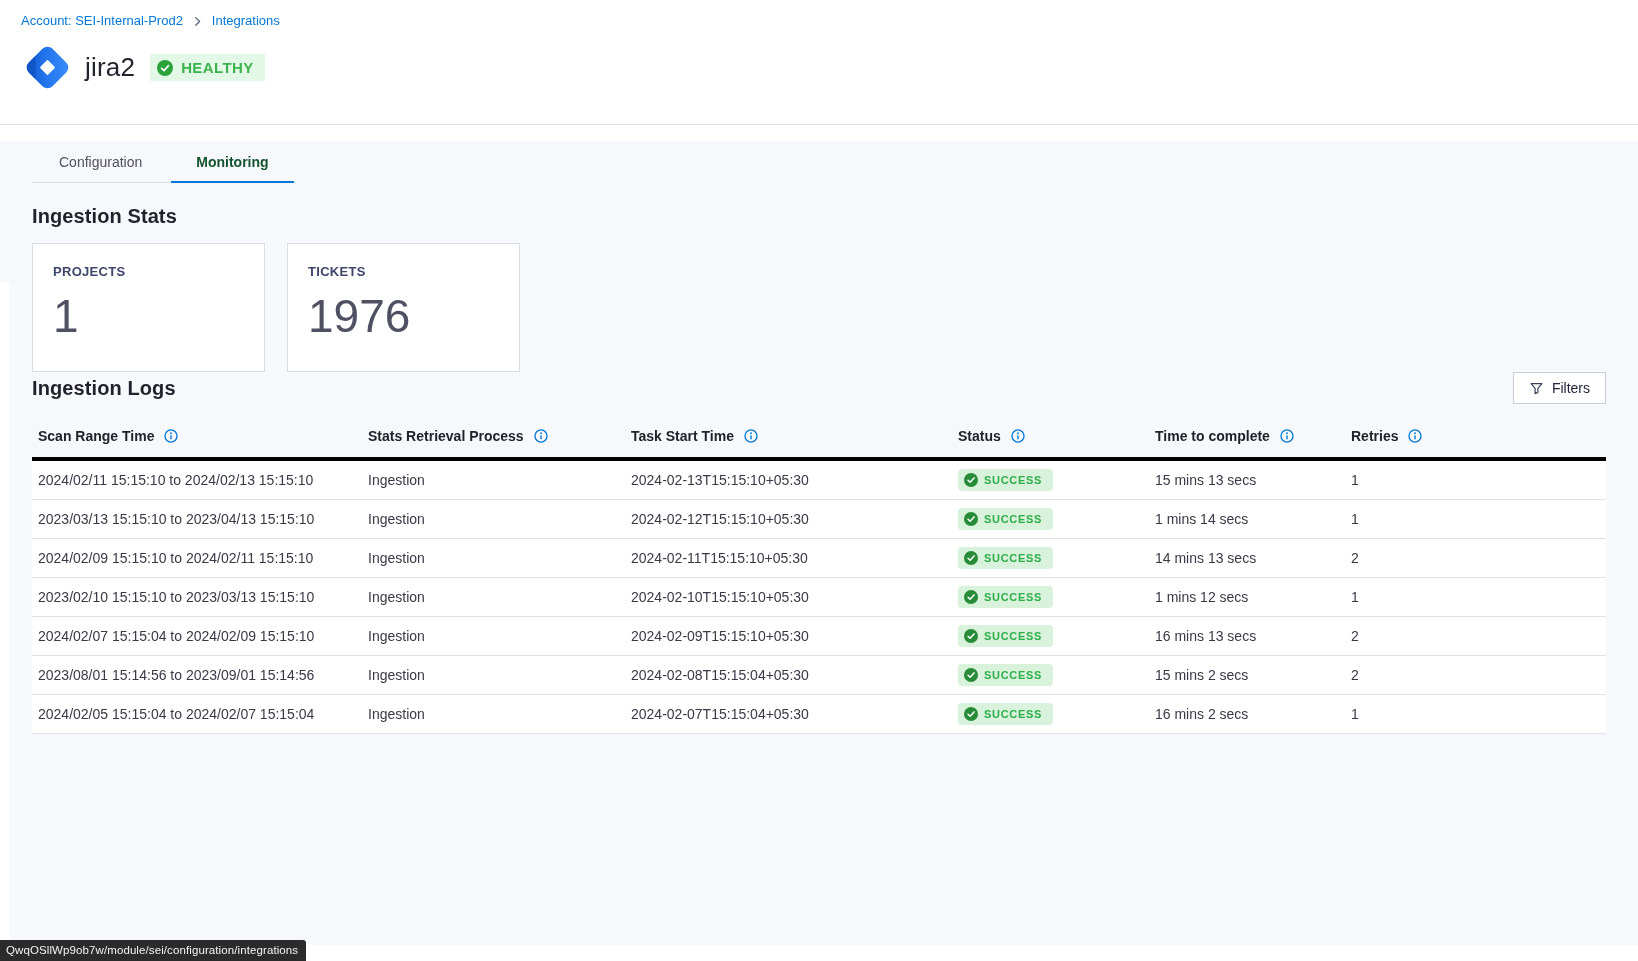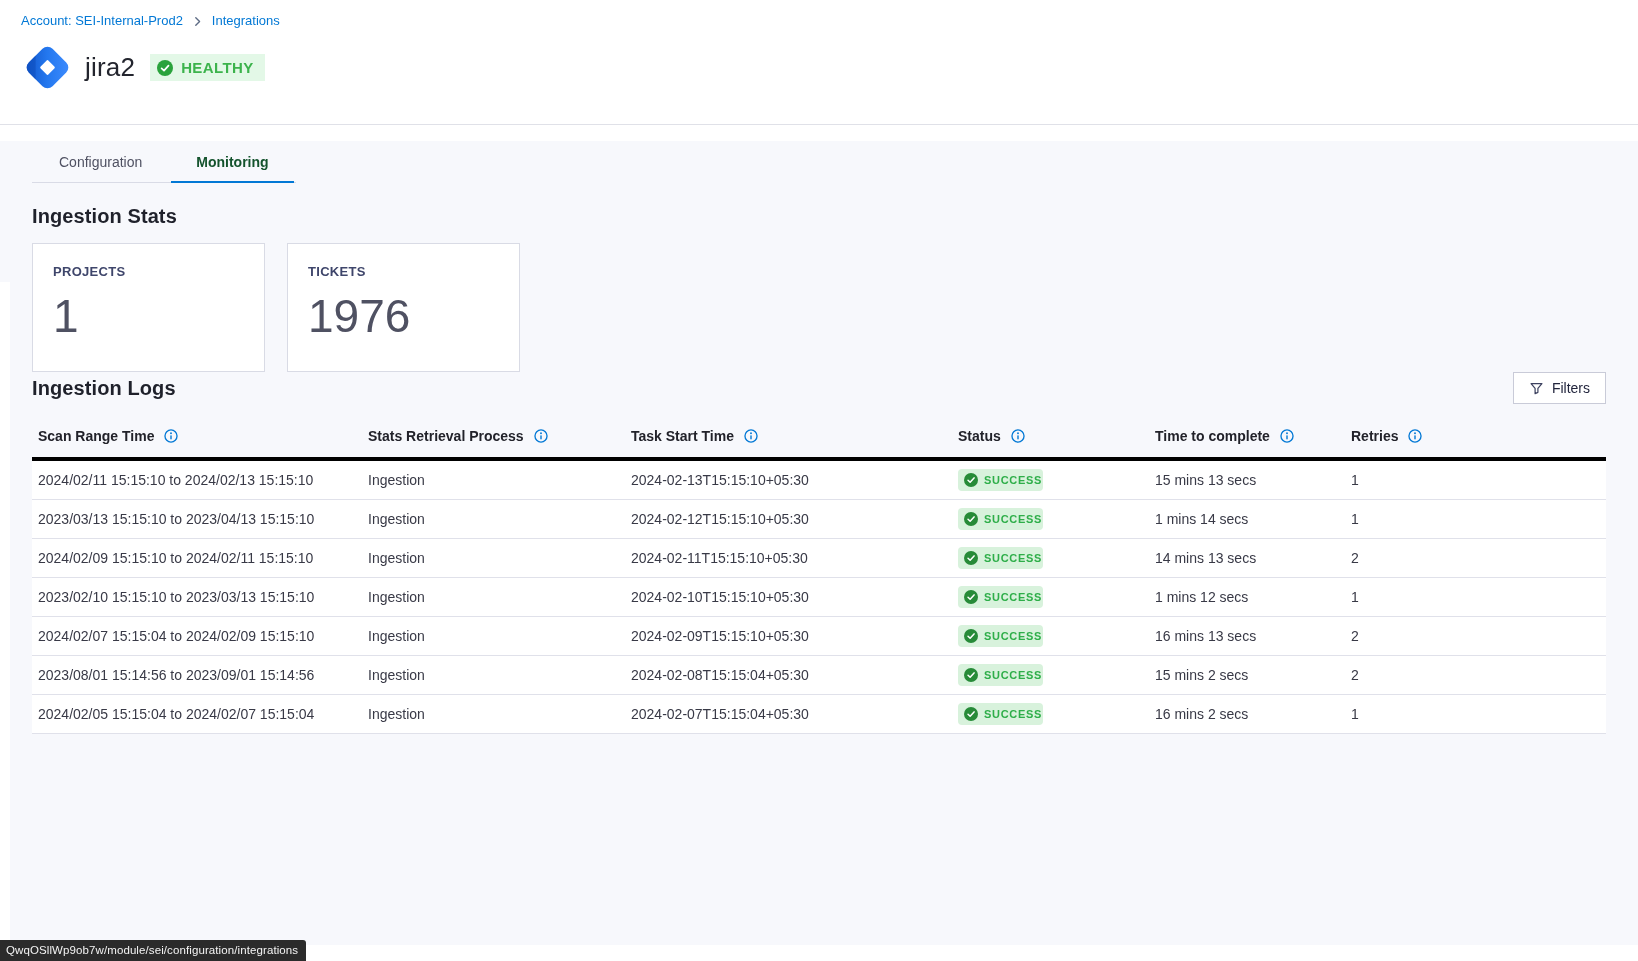--- a/index.html
+++ b/index.html
@@ -99,21 +99,21 @@
     white-space: nowrap;
   }
   .col-scan { width: 330px; }
   .col-process { width: 263px; }
   .col-start { width: 327px; }
   .col-status { width: 197px; }
   .col-time { width: 196px; }
 
   .status-badge {
     display: inline-flex; align-items: center; gap: 6px;
-    background: #d8f2dc; border-radius: 4px; padding: 4px 1px 4px 6px;
+    background: #d8f2dc; border-radius: 4px; padding: 4px 11px 4px 6px;
   }
   .status-badge .label {
     color: #2eae49; font-size: 11px; font-weight: 700; letter-spacing: 0.7px;
   }
 
   
   .url-tooltip {
     position: absolute; left: 0; bottom: 0; z-index: 5;
     background: #2b2b2b; color: #f4f4f4;
     font-size: 11.5px; padding: 4px 8px 5px 6px;

